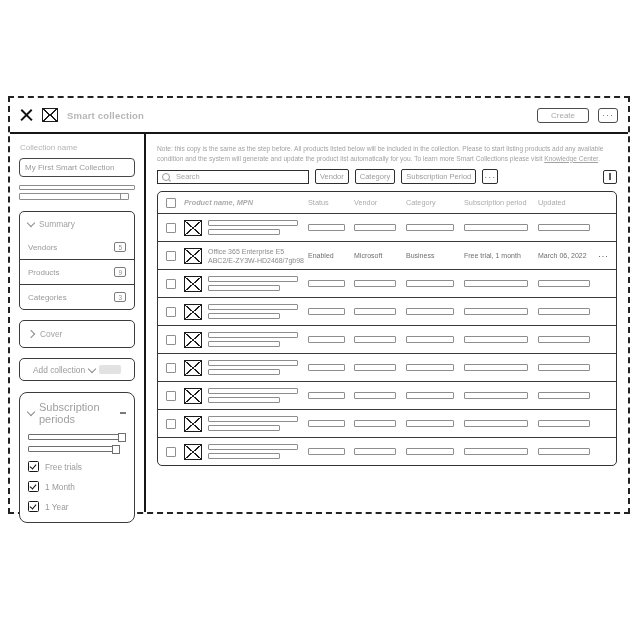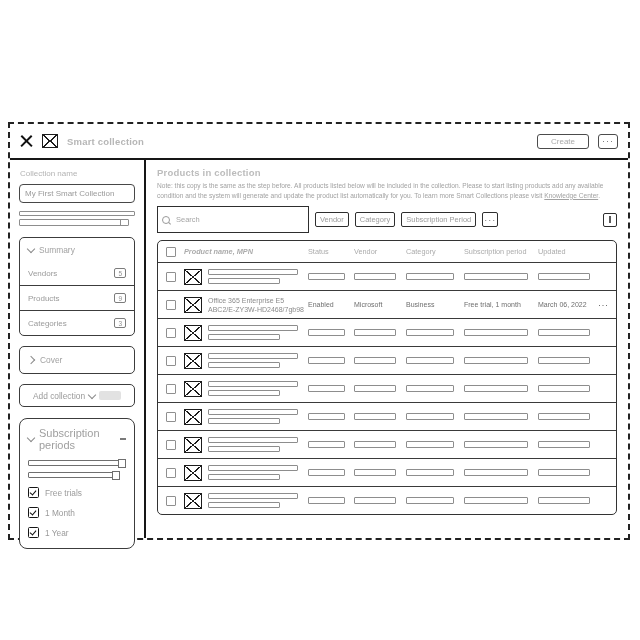--- a/index.html
+++ b/index.html
@@ -1,18 +1,18 @@
 <!DOCTYPE html>
 <html><head>
 <meta charset="utf-8">
 <style>
   html,body{margin:0;padding:0;background:#fff;width:640px;height:640px;
     font-family:"Liberation Sans",sans-serif;-webkit-font-smoothing:antialiased;}
   .stage{position:relative;width:640px;height:640px;background:#fff;overflow:hidden;}
-  .wireframe{position:absolute;left:8px;top:122px;width:618px;height:414px;
+  .wireframe{position:absolute;left:8px;top:96px;width:618px;height:414px;
     border:2px dashed #222;background:#fff;display:flex;flex-direction:column;}
 
   
   .titlebar{height:34px;flex:0 0 34px;display:flex;align-items:center;gap:9px;
     padding:0 10px;border-bottom:2.5px solid #161616;}
   .xicon{position:relative;width:13px;height:13px;flex:0 0 13px;cursor:pointer;}
   .xicon::before,.xicon::after{content:"";position:absolute;left:-1px;top:5.4px;width:15px;height:2.3px;background:#111;}
   .xicon::before{transform:rotate(45deg);} .xicon::after{transform:rotate(-45deg);}
   .imgx{border:1.4px solid #1c1c1c;background:
     linear-gradient(to top right,transparent calc(50% - .6px),#1c1c1c calc(50% - .6px),#1c1c1c calc(50% + .6px),transparent calc(50% + .6px)),
@@ -65,21 +65,21 @@
   .chk-row{display:flex;align-items:center;gap:6px;margin-top:9px;font-size:8.3px;color:#9a9a9a;}
   .check{width:9px;height:9px;border:1.5px solid #161616;border-radius:1.5px;position:relative;flex:0 0 9px;background:#fff;cursor:pointer;}
   .check::after{content:"";position:absolute;left:2px;top:.5px;width:3px;height:5px;
     border-right:1.5px solid #0e0e0e;border-bottom:1.5px solid #0e0e0e;transform:rotate(40deg);}
 
   
   .main-heading{font-size:9.5px;font-weight:bold;color:#bcbcbc;letter-spacing:.2px;}
   .note{margin-top:3px;font-size:6.6px;line-height:1.45;color:#a2a2a2;}
   .note-link{text-decoration:underline;cursor:pointer;}
   .toolbar{margin-top:6px;display:flex;align-items:center;gap:6px;}
-  .search-box{width:152px;height:27px;border:1.5px solid #2e2e2e;display:flex;align-items:center;
+  .search-box{width:152px;height:14px;border:1.5px solid #2e2e2e;display:flex;align-items:center;
     padding:0 4px;gap:4px;box-sizing:border-box;}
   .mag{width:6px;height:6px;border:1.2px solid #9a9a9a;border-radius:50%;position:relative;flex:0 0 6px;}
   .mag::after{content:"";position:absolute;width:3.4px;height:1.2px;background:#9a9a9a;
     transform:rotate(45deg);right:-2.8px;bottom:-1.2px;}
   .search-input{border:none;outline:none;flex:1;font-family:"Liberation Sans",sans-serif;
     font-size:7.5px;color:#888;min-width:0;background:transparent;}
   .search-input::placeholder{color:#a6a6a6;}
   .filter-btn{border:1.5px solid #2e2e2e;border-radius:2px;height:15px;padding:0 4px;
     font-size:7.5px;color:#9c9c9c;background:#fff;display:flex;align-items:center;cursor:pointer;}
   .tb-more{width:16px;justify-content:center;color:#6e6e6e;font-size:9px;letter-spacing:1px;line-height:0;}
@@ -184,21 +184,20 @@
             <span>1 Month</span>
           </div>
           <div class="chk-row">
             <span class="check"></span>
             <span>1 Year</span>
           </div>
         </div>
       </div>
 
       <div class="main">
-        <div class="main-heading">Products in collection</div>
         <div class="note">
           <span>Note: this copy is the same as the step before. All products listed below will be included in the collection. Please to start listing products add any available condition and the system will generate and update the product list automatically for you. To learn more Smart Collections please visit </span><span class="note-link">Knowledge Center</span><span>.</span>
         </div>
 
         <div class="toolbar">
           <div class="search-box">
             <span class="mag"></span>
             <input class="search-input" placeholder="Search" style="">
           </div>
           <button class="filter-btn">Vendor</button>

